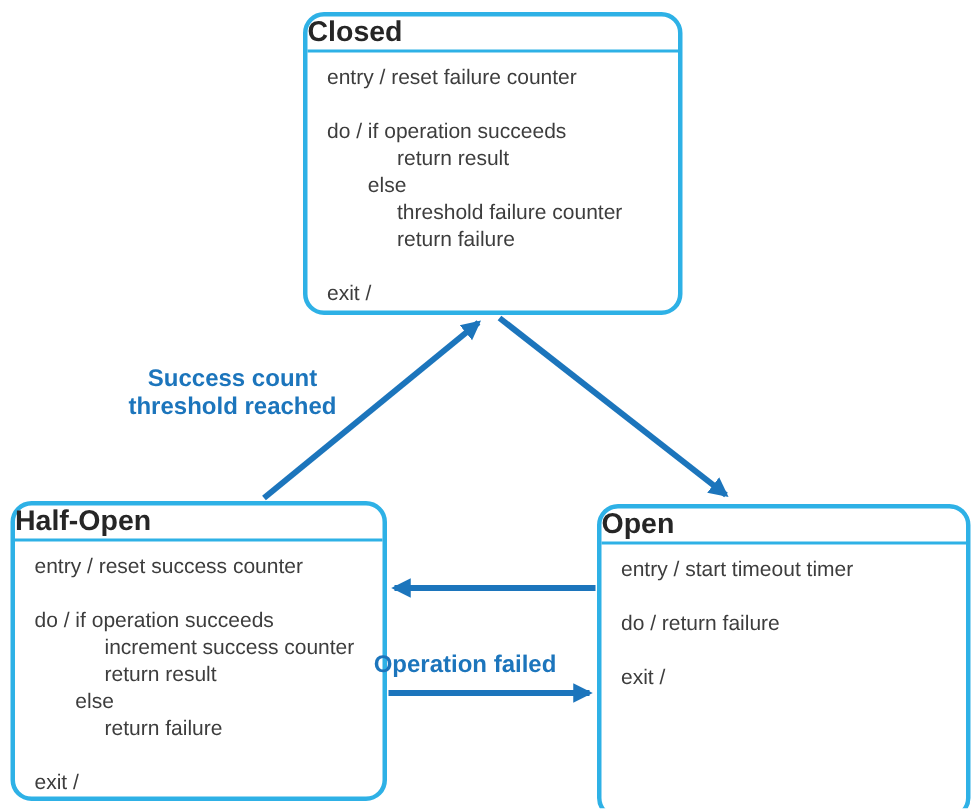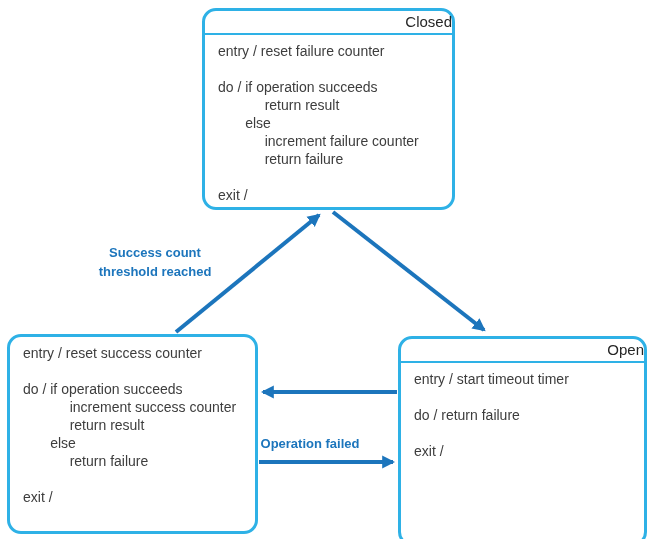--- a/index.html
+++ b/index.html
@@ -26,36 +26,36 @@
     position:absolute;
     box-sizing:border-box;
     border:3px solid var(--cyan);
     border-radius:14px;
     background:var(--bg);
   }
   .state-title{
     box-sizing:border-box;
     height:24px;
     line-height:22px;
-    text-align:right;
-    font-weight:normal;
-    font-size:15px;
+    text-align:left;
+    font-weight:bold;
+    font-size:19px;
     color:var(--title);
     border-bottom:2px solid var(--cyan);
   }
   .state-body{
     padding:7px 6px 0 13px;
     font-size:14px;
     line-height:18px;
     color:var(--body);
     white-space:pre;
   }
   .t-label{
     position:absolute;
-    font-size:13px;
+    font-size:16px;
     font-weight:bold;
     line-height:19px;
     color:var(--blue);
     text-align:center;
     white-space:pre-line;
   }
 </style>
 </head>
 <body>
 
@@ -73,27 +73,28 @@
     <line class="arrow-line" x1="259" y1="462" x2="393" y2="462" marker-end="url(#ah)"></line>
   </svg>
 
   <div class="state-box" style="left:202px;top:8px;width:253px;height:202px;">
     <div class="state-title">Closed</div>
     <div class="state-body">entry / reset failure counter
 
 do / if operation succeeds
             return result
        else
-            increment failure counter
+            threshold failure counter
             return failure
 
 exit /</div>
   </div>
 
   <div class="state-box" style="left:7px;top:334px;width:251px;height:200px;">
+    <div class="state-title">Half-Open</div>
     <div class="state-body">entry / reset success counter
 
 do / if operation succeeds
             increment success counter
             return result
        else
             return failure
 
 exit /</div>
   </div>

